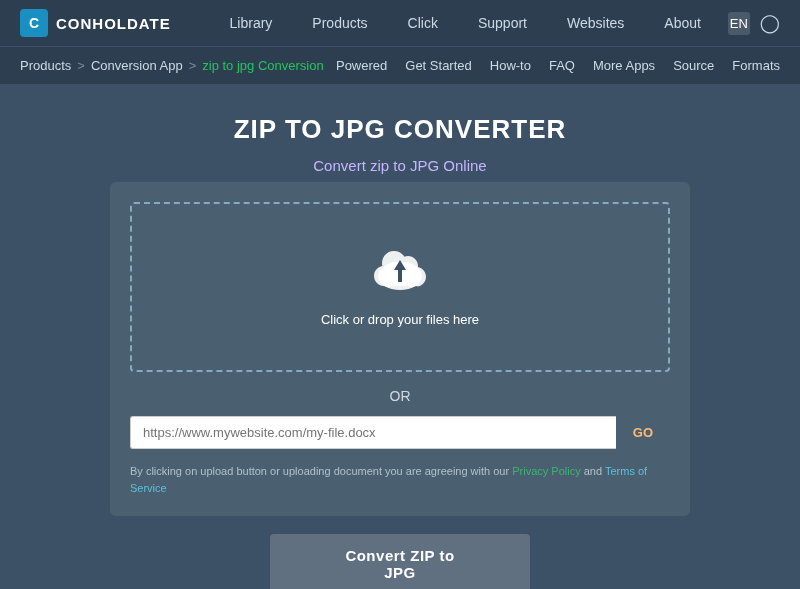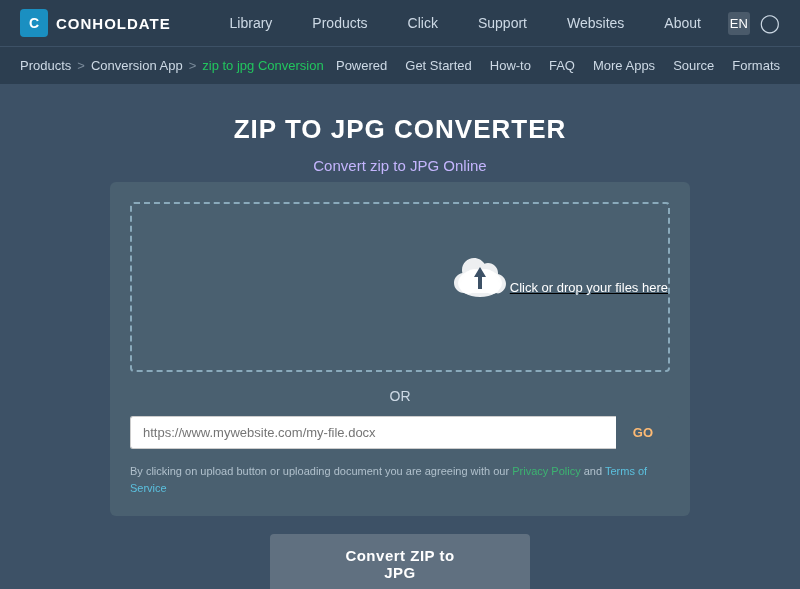--- a/index.html
+++ b/index.html
@@ -144,26 +144,25 @@
       align-items: center;
     }
 
     
     .drop-zone {
       border: 2px dashed #8aaabb;
       border-radius: 4px;
       width: 100%;
       height: 170px;
       display: flex;
-      flex-direction: row;
-      align-items: center;
-      justify-content: flex-end;
+      flex-direction: column;
+      align-items: center;
+      justify-content: center;
       cursor: pointer;
       margin-bottom: 16px;
-      text-decoration: underline;
     }
     .cloud-icon {
       margin-bottom: 10px;
     }
     .drop-text {
       color: white;
       font-size: 13px;
     }
 
     

